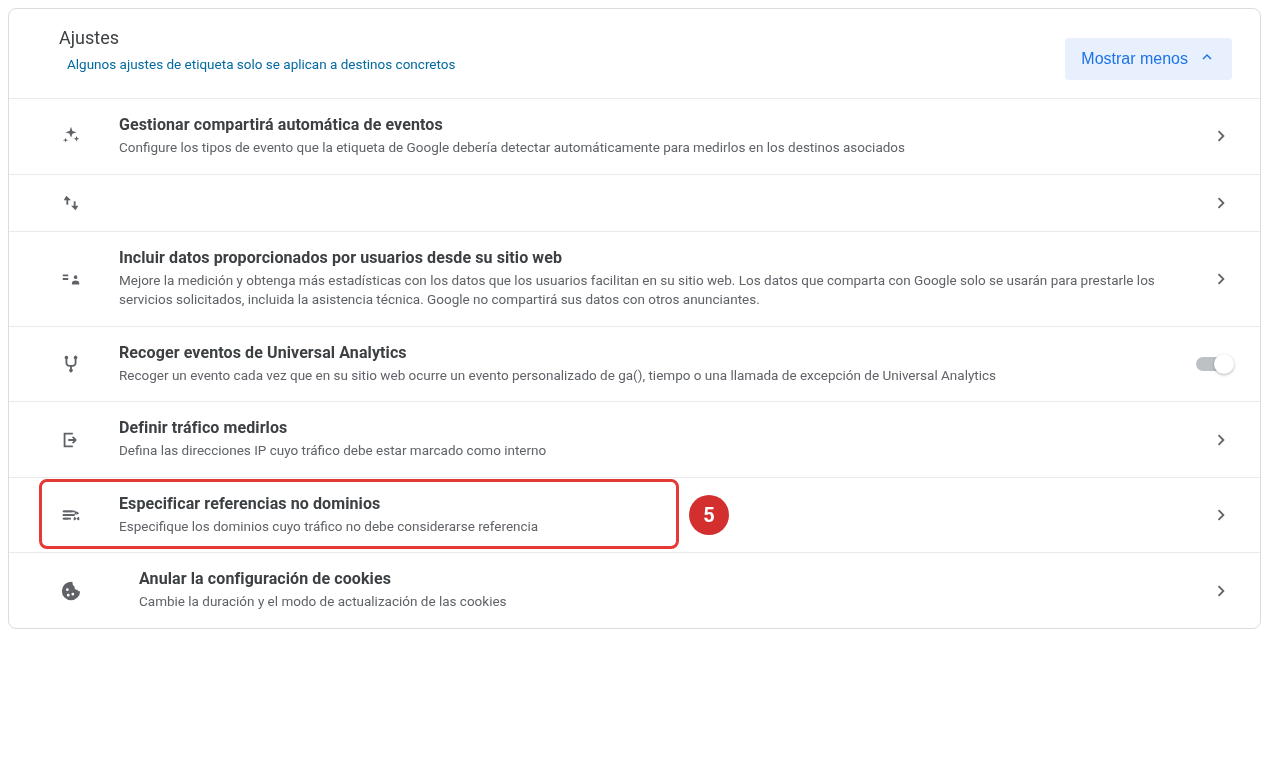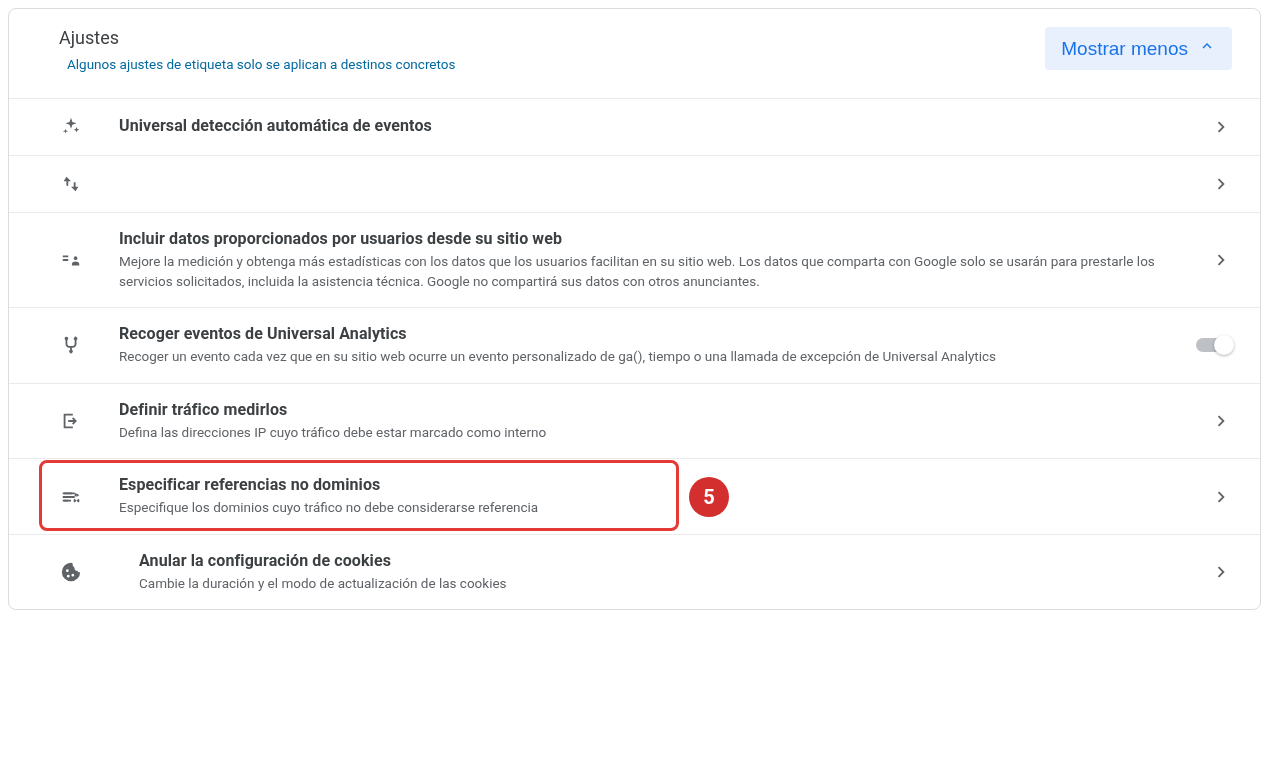--- a/index.html
+++ b/index.html
@@ -12,21 +12,21 @@
   }
   .card {
     margin: 8px;
     border: 1px solid #dadce0;
     border-radius: 8px;
     background: #fff;
     overflow: hidden;
   }
   .header {
     display: flex;
-    align-items: flex-start;
+    align-items: flex-end;
     justify-content: space-between;
     padding: 18px 28px 18px 50px;
     border-bottom: 1px solid #e8eaed;
   }
   .header-text .title {
     font-size: 18px;
     color: #3c4043;
     margin: 0 0 4px 0;
     font-weight: 400;
   }
@@ -37,21 +37,21 @@
   }
   .show-less {
     display: inline-flex;
     align-items: center;
     gap: 10px;
     background: #e8f0fe;
     color: #1a73e8;
     border: none;
     border-radius: 4px;
     padding: 10px 16px;
-    font-size: 19px;
+    font-size: 16px;
     font-weight: 500;
     cursor: pointer;
   }
   .show-less svg { width: 18px; height: 18px; fill: #1a73e8; }
   .row {
     display: flex;
     align-items: center;
     padding: 16px 28px 16px 50px;
     border-bottom: 1px solid #e8eaed;
     cursor: pointer;
@@ -155,21 +155,22 @@
   </div>
 
   <div id="rows">
       <div class="row">
         <span class="icon">
           <svg viewBox="0 0 24 24">
             <use href="#sparkle-icon"></use>
           </svg>
         </span>
         <div class="text">
-          <p class="t">Universal detección automática de eventos</p>
+          <p class="t">Gestionar compartirá automática de eventos</p>
+          <p class="d">Configure los tipos de evento que la etiqueta de Google debería detectar automáticamente para medirlos en los destinos asociados</p>
         </div>
         <div class="action chevron">
           <svg viewBox="0 0 24 24">
             <use href="#chevron-right-icon"></use>
           </svg>
         </div>
       </div>
       <div class="row">
         <span class="icon">
           <svg viewBox="0 0 24 24">

